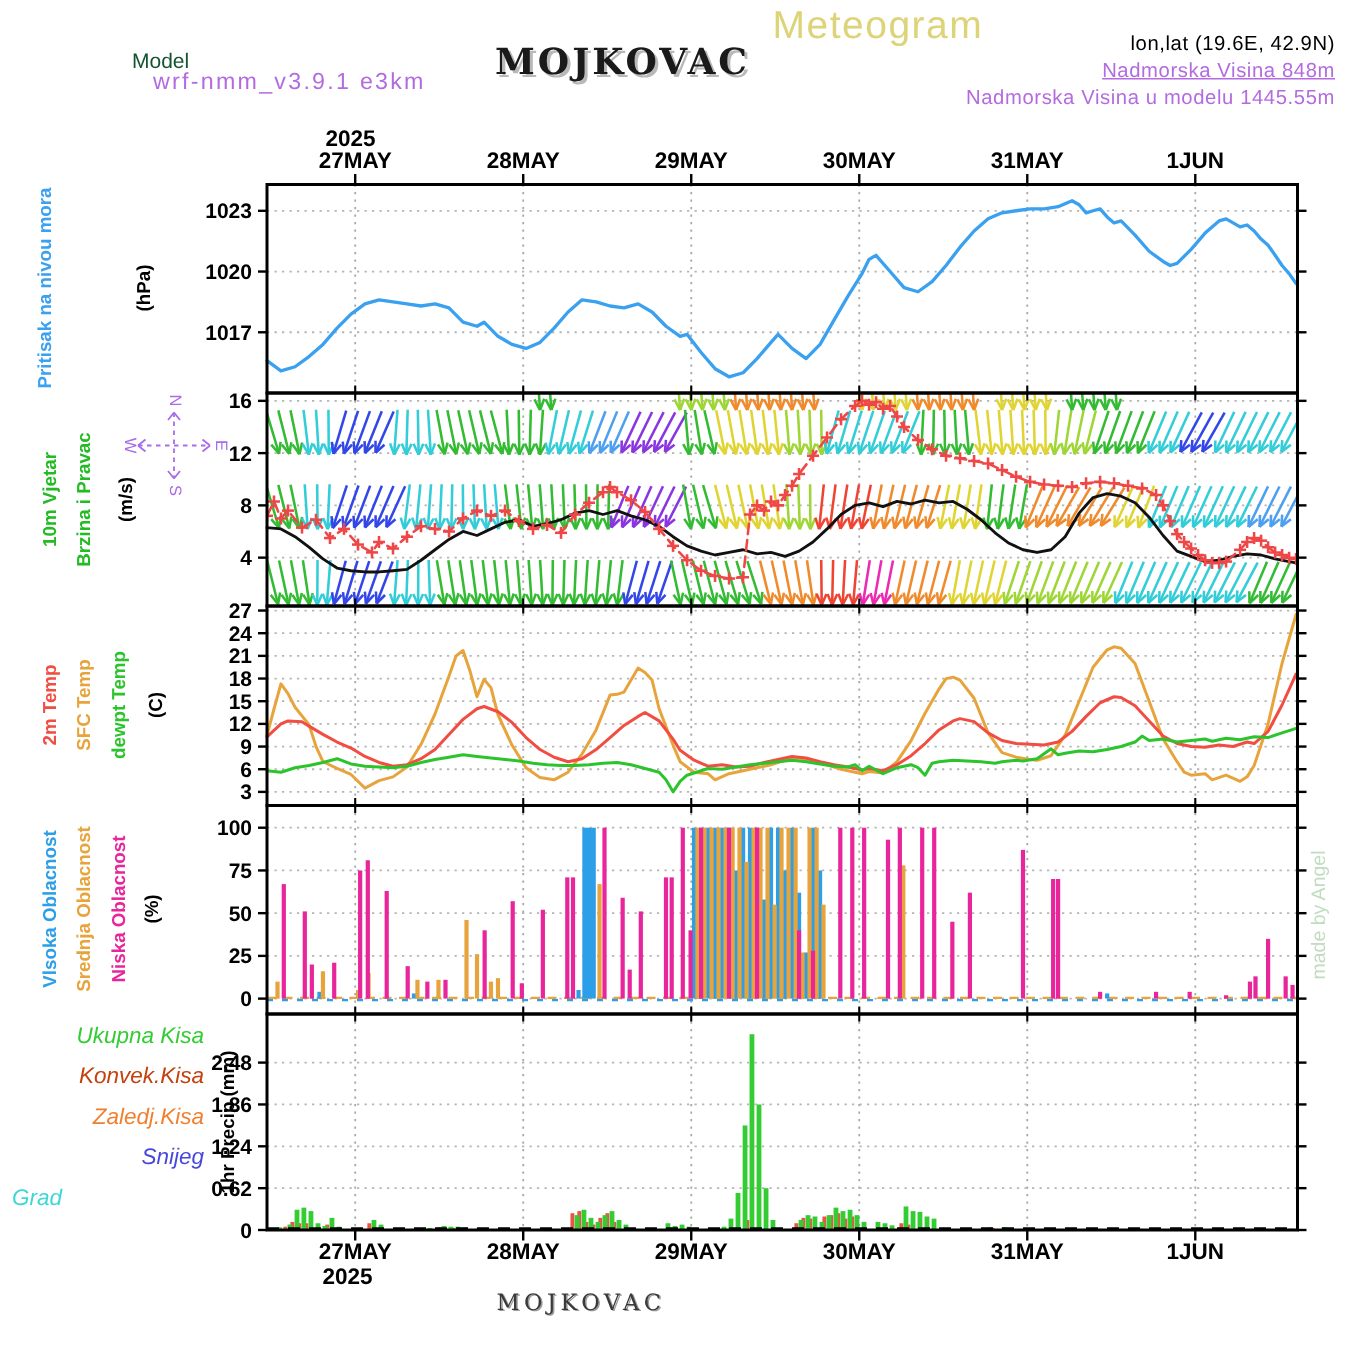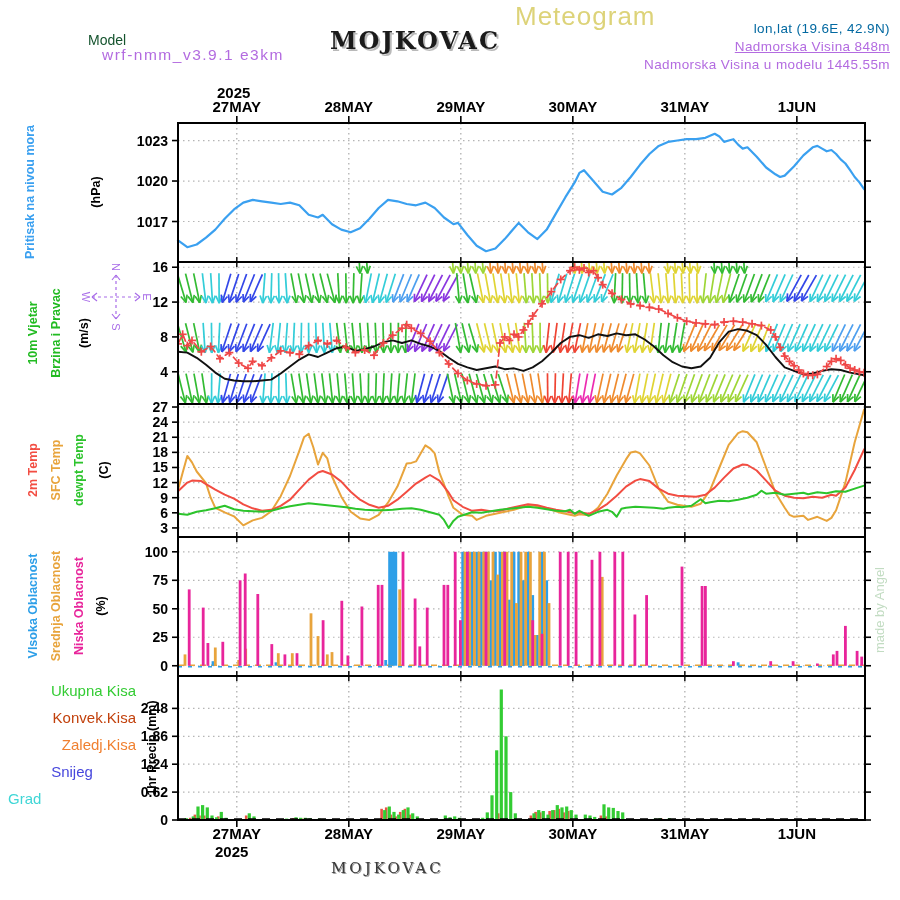--- a/index.html
+++ b/index.html
@@ -9,21 +9,21 @@
   .txt{position:absolute;white-space:nowrap;}
   .rot{position:absolute;transform:translate(-50%,-50%) rotate(-90deg);white-space:nowrap;}
   .rot90{position:absolute;transform:translate(-50%,-50%) rotate(90deg);white-space:nowrap;}
   .b{font-weight:bold;}
   .title{font-family:"DejaVu Serif","Liberation Serif",serif;font-weight:bold;font-size:24px;
          letter-spacing:2px;text-shadow:2px 2px 0 #b9b9b9;}
   .footer-title{font-family:"DejaVu Serif","Liberation Serif",serif;font-size:15px;
          letter-spacing:3px;text-shadow:1px 1px 0 #9c9c9c;}
   .info{position:absolute;right:10px;top:20px;text-align:right;font-size:13.5px;line-height:18px;letter-spacing:.4px;}
   .lbl13{font-size:12.5px;font-weight:bold;}
-  .lbl15{font-size:15px;}
+  .lbl15{font-size:15px;font-style:italic;}
 </style>
 </head>
 <body>
 
 <div class="stage">
 
   <svg id="chart" width="900" height="900" viewBox="0 0 900 900">
       <g>
         <line x1="236.80570652173913" y1="123" x2="236.80570652173913" y2="262" stroke="#a9a9a9" stroke-width="1.2" stroke-dasharray="1.5 3.5"></line>
         <line x1="348.8165760869565" y1="123" x2="348.8165760869565" y2="262" stroke="#a9a9a9" stroke-width="1.2" stroke-dasharray="1.5 3.5"></line>
@@ -1583,21 +1583,21 @@
         <text x="796.8600543478261" y="112" font-size="15" text-anchor="middle" fill="#000" font-weight="bold" font-family="&quot;Liberation Sans&quot;,sans-serif">1JUN</text>
         <text x="796.8600543478261" y="839" font-size="15" text-anchor="middle" fill="#000" font-weight="bold" font-family="&quot;Liberation Sans&quot;,sans-serif">1JUN</text>
       </g>
     </svg>
 
   <div class="txt" style="left: 515px; top: 1px; font-size: 26px; letter-spacing: 1px; color: rgb(221, 211, 121);">Meteogram</div>
   <div class="txt" style="left: 88px; top: 32px; font-size: 14px; color: #14532d;">Model</div>
   <div class="txt" style="left: 58px; top: 46px; font-size: 15.5px; letter-spacing: 1.5px; color: rgb(179, 107, 224); margin-left: 44px;">wrf-nmm_v3.9.1 e3km</div>
   <div class="txt title" style="left: 330px; top: 26px; color: rgb(26, 26, 26);">MOJKOVAC</div>
   <div class="info">
-    <div style="color: #0369a1;">lon,lat (19.6E, 42.9N)</div>
+    <div style="color: #000000;">lon,lat (19.6E, 42.9N)</div>
     <div style="color: rgb(179, 107, 224); text-decoration: underline;">Nadmorska Visina 848m</div>
     <div style="color: rgb(179, 107, 224);">Nadmorska Visina u modelu 1445.55m</div>
   </div>
   <div class="txt b" style="left:217px;top:84px;font-size:15px;">2025</div>
 
   <div class="rot lbl13" style="left: 30px; top: 192px; color: rgb(58, 160, 240);">Pritisak na nivou mora</div>
   <div class="rot lbl13" style="left:96px;top:192px;">(hPa)</div>
 
   <div class="rot lbl13" style="left: 33px; top: 333px; color: rgb(34, 187, 34);">10m Vjetar</div>
   <div class="rot lbl13" style="left: 56px; top: 333px; color: rgb(34, 187, 34);">Brzina i Pravac</div>
@@ -1613,20 +1613,20 @@
   <div class="rot lbl13" style="left:104px;top:470px;">(C)</div>
 
   <div class="rot lbl13" style="left: 33px; top: 606px; color: rgb(45, 159, 232);">Vlsoka Oblacnost</div>
   <div class="rot lbl13" style="left: 56px; top: 606px; color: rgb(232, 164, 60);">Srednja Oblacnost</div>
   <div class="rot lbl13" style="left: 79px; top: 606px; color: rgb(232, 37, 155);">Niska  Oblacnost</div>
   <div class="rot lbl13" style="left:101px;top:606px;">(%)</div>
 
   <div class="txt lbl15" style="left: 8px; top: 682px; width: 128px; text-align: right; color: rgb(51, 204, 51);">Ukupna Kisa</div>
   <div class="txt lbl15" style="left: 8px; top: 709px; width: 128px; text-align: right; color: #c2410c;">Konvek.Kisa</div>
   <div class="txt lbl15" style="left: 8px; top: 736px; width: 128px; text-align: right; color: rgb(240, 128, 48);">Zaledj.Kisa</div>
-  <div class="txt lbl15" style="left: 8px; top: 763px; width: 128px; text-align: center; color: rgb(71, 71, 221);">Snijeg</div>
+  <div class="txt lbl15" style="left: 8px; top: 763px; width: 128px; text-align: right; color: rgb(71, 71, 221);">Snijeg</div>
   <div class="txt lbl15" style="left: 8px; top: 790px; width: 128px; text-align: left; color: rgb(63, 214, 214);">Grad</div>
   <div class="rot lbl13" style="left:152px;top:748px;">1hr Precip (mm)</div>
 
   <div class="txt b" style="left:215px;top:843px;font-size:15px;">2025</div>
   <div class="txt footer-title" style="left:331px;top:859px;color:#3a3a3a;">MOJKOVAC</div>
   <div class="rot" style="left: 879px; top: 610px; font-size: 13px; color: rgb(194, 220, 194);">made by Angel</div>
 </div>
 
 </body></html>

